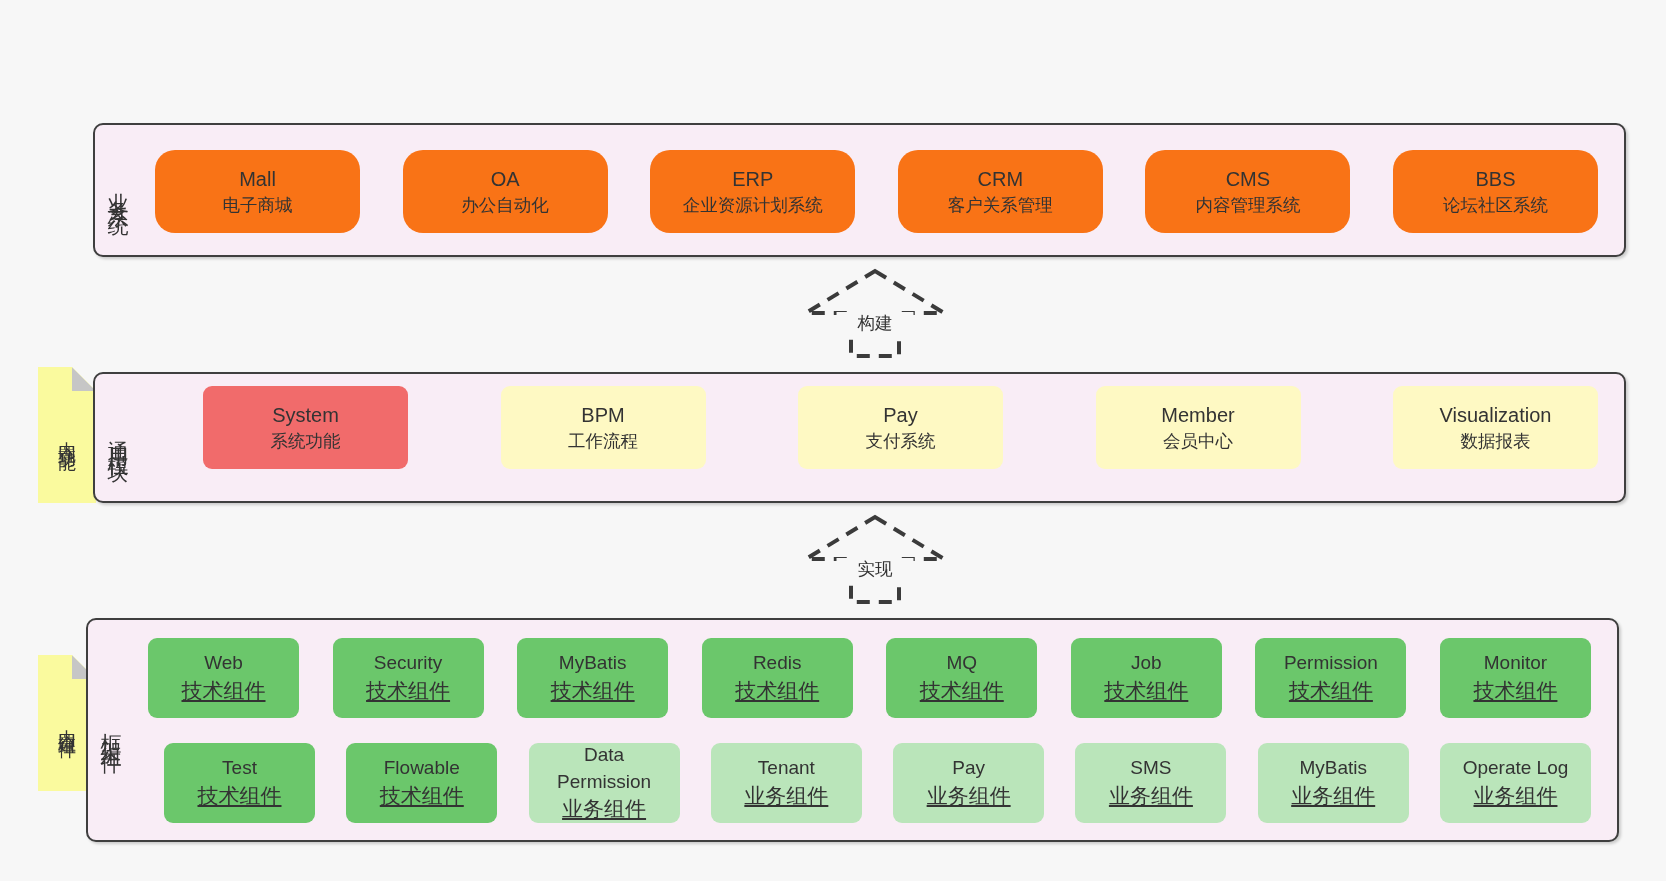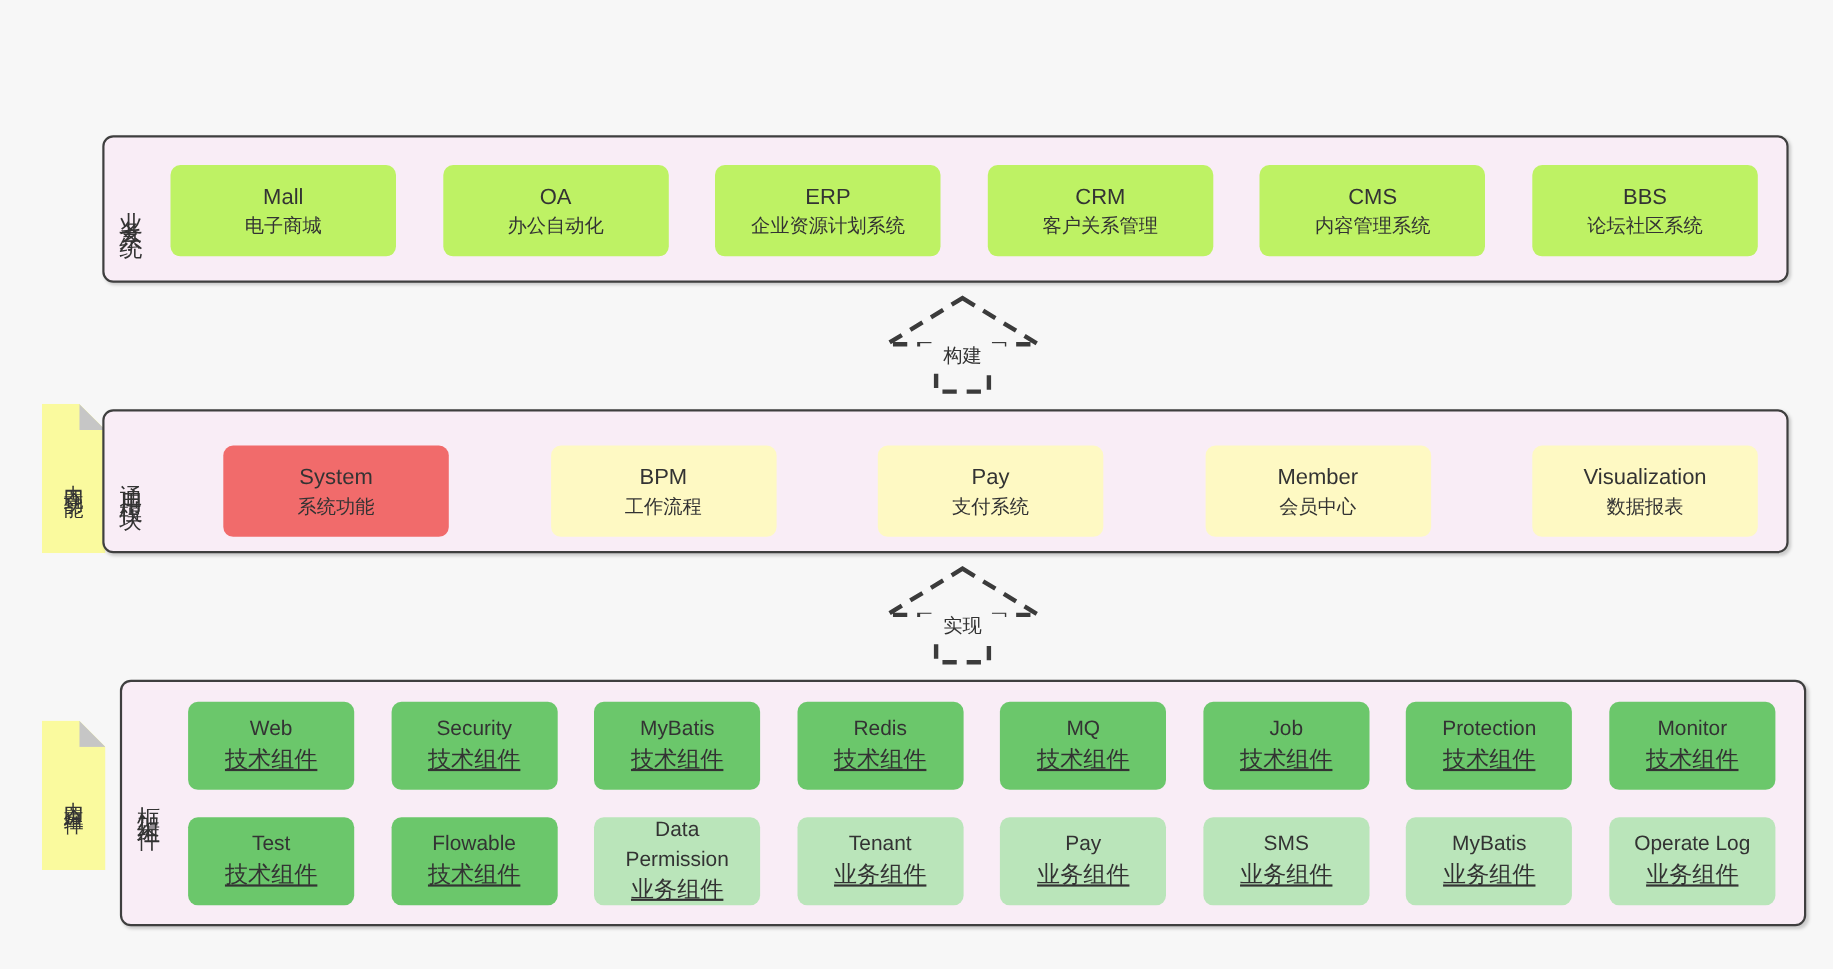--- a/index.html
+++ b/index.html
@@ -9,36 +9,36 @@
   
   .panel{
     position:absolute;
     border:2px solid #3f3f3f;
     border-radius:10px;
     box-shadow:2px 2px 3px rgba(0,0,0,.18);
     z-index:2;
   }
   #panel-business{left:93px;top:123px;width:1529px;height:130px;}
   #panel-modules{left:93px;top:372px;width:1529px;height:127px;}
-  #panel-components{left:109px;top:618px;width:1529px;height:220px;}
+  #panel-components{left:86px;top:618px;width:1529px;height:220px;}
 
   .v-label{
     position:absolute;left:13px;top:50%;transform:translateY(-50%);
     writing-mode:vertical-rl;text-orientation:upright;
     font-size:21px;letter-spacing:7px;line-height:1;white-space:nowrap;
   }
 
   .box-row{
     position:absolute;left:60px;right:26px;
     display:flex;justify-content:space-between;align-items:stretch;
   }
   #row-business{top:25px;height:83px;}
-  #row-modules{top:31px;height:83px;padding-left:48px;}
+  #row-modules{top:12px;height:83px;padding-left:48px;}
   #row-components-1{top:18px;height:80px;}
-  #row-components-2{top:123px;height:80px;}
+  #row-components-2{top:123px;height:80px;margin-left:16px;}
 
   .box{
     border-radius:9px;
     display:flex;flex-direction:column;justify-content:center;align-items:center;
     text-align:center;padding:2px 12px;box-sizing:border-box;
     line-height:1.38;
   }
   .box .en{font-size:20px;}
   .box .cn{font-size:17.5px;}
   .wide{width:205px;}
@@ -70,21 +70,21 @@
   .note .txt{
     position:absolute;left:50%;top:50%;transform:translate(-50%,-50%);
     writing-mode:vertical-rl;text-orientation:upright;
     font-size:18px;letter-spacing:4px;line-height:1;white-space:nowrap;
   }
 </style>
 <style>
   body,.canvas{background:#f7f7f7;}
   .panel{background:#f9edf6;border-color:#3f3f3f;}
   .v-label,.arrow-label,.note .txt,.box{color:#333333;}
-  .box.blue{background:#bef264;}
+  .box.blue{background:#f97316;border-radius:20px;}
   .box.red{background:#f16b6b;}
   .box.pink{background:#fef9c3;}
   .box.green{background:#6bc76b;}
   .box.lightgreen{background:#bae5ba;}
   .note{background:#fafa9e;}
   .note .fold{background:#c6c6c6;}
   .arrow svg path{stroke:#3b3b3b;}
   .arrow-label{background:#f7f7f7;}
 </style></head>
 <body>
@@ -182,21 +182,21 @@
         </div>
         <div class="box narrow green">
           <div class="en">MQ</div>
           <div class="cn">技术组件</div>
         </div>
         <div class="box narrow green">
           <div class="en">Job</div>
           <div class="cn">技术组件</div>
         </div>
         <div class="box narrow green">
-          <div class="en">Protection</div>
+          <div class="en">Permission</div>
           <div class="cn">技术组件</div>
         </div>
         <div class="box narrow green">
           <div class="en">Monitor</div>
           <div class="cn">技术组件</div>
         </div>
       </div>
     <div class="box-row" id="row-components-2">
         <div class="box narrow green">
           <div class="en">Test</div>

